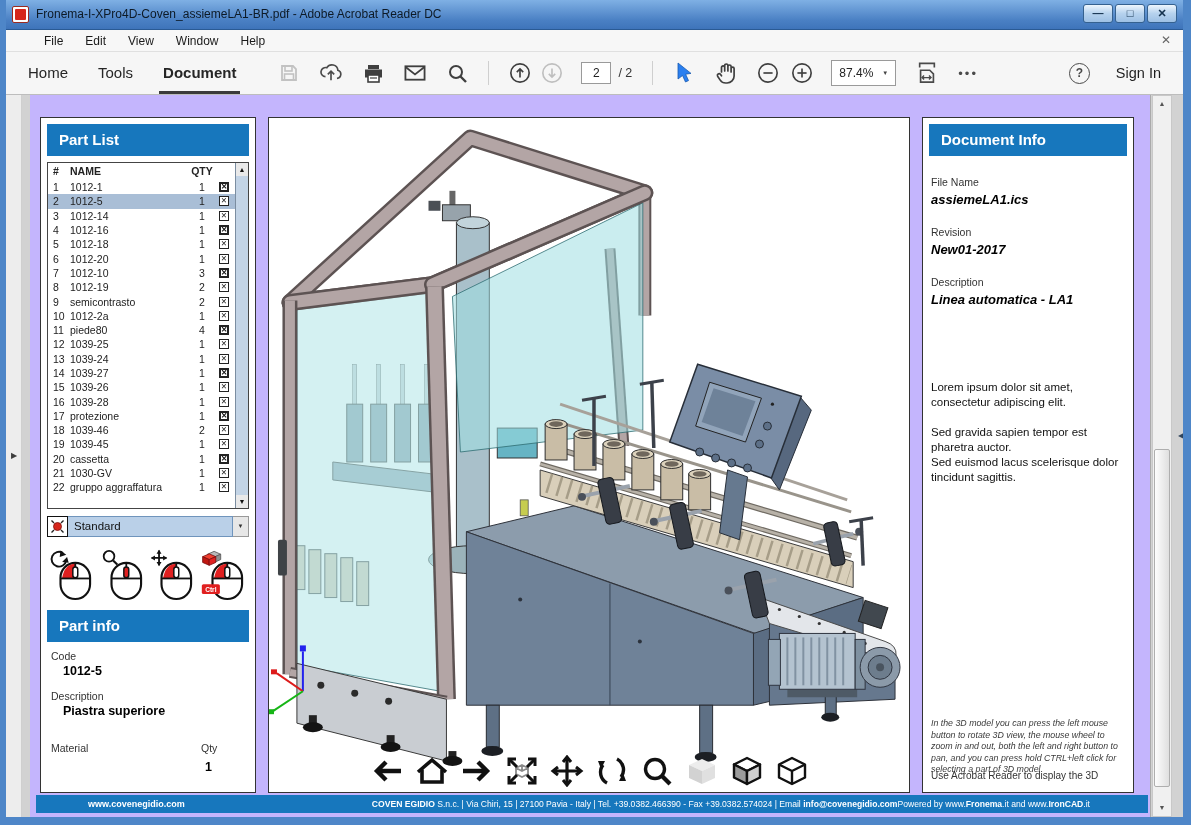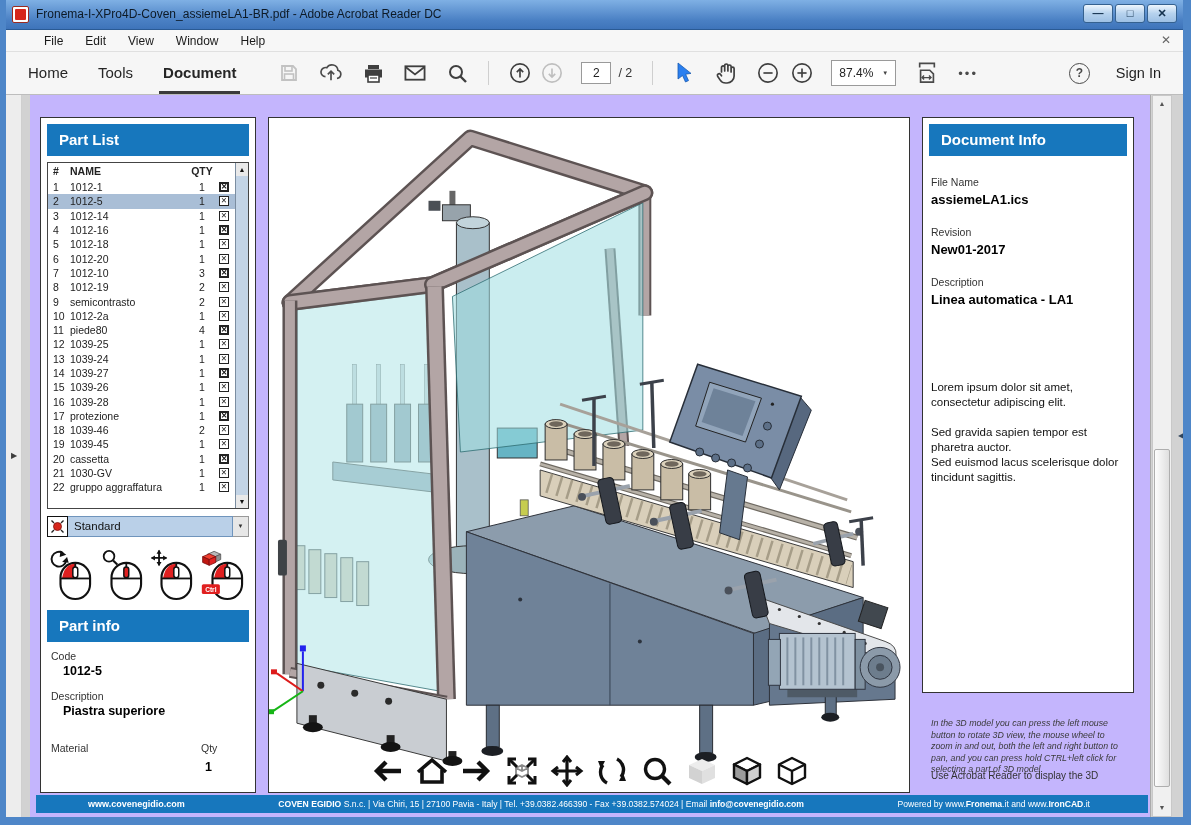--- a/index.html
+++ b/index.html
@@ -44,21 +44,21 @@
   
   .vscroll{position:absolute;left:1146px;top:0;width:20px;height:100%;background:#f0f0f0;border:1px solid #c8c8c8;}
   .vs-btn{position:absolute;left:0;width:18px;height:16px;background:#f0f0f0;text-align:center;font-size:7px;color:#555;line-height:16px;}
   .vs-up{top:0;} .vs-down{bottom:0;}
   .vs-thumb{position:absolute;left:1px;top:353px;width:16px;height:338px;background:linear-gradient(90deg,#fdfdfd,#dfdfdf);border:1px solid #aeaeae;border-radius:2px;}
   .panel-toggle-right{position:absolute;right:-7px;top:333px;width:12px;height:16px;font-size:8px;color:#30455c;line-height:16px;z-index:5;}
   
   .pbox{position:absolute;border:1px solid #333;background:#fff;}
   .box-left{left:10px;top:22px;width:216px;height:676px;}
   .box-center{left:238px;top:22px;width:642px;height:676px;}
-  .box-right{left:892px;top:22px;width:212px;height:576px;}
+  .box-right{left:892px;top:22px;width:212px;height:676px;}
   .hdr-blue{position:absolute;left:6px;right:6px;height:32px;background:#1777bd;color:#fff;font-weight:bold;line-height:32px;padding-left:12px;}
   
   .pl-table{position:absolute;left:6px;right:6px;top:44px;height:347px;border:1px solid #444;}
   .pl-head{position:absolute;left:0;right:13px;top:0;height:16px;display:flex;align-items:center;font-size:10.5px;font-weight:bold;color:#222;}
   .pl-body{position:absolute;left:0;right:13px;top:17px;bottom:0;}
   .plrow{display:flex;align-items:center;height:14.3px;font-size:10.5px;color:#222;}
   .plrow.sel{background:#a9bed6;}
   .c-num{width:20px;padding-left:5px;flex:none;}
   .c-name{flex:1;padding-left:2px;white-space:nowrap;overflow:hidden;}
   .c-qty{width:22px;text-align:center;flex:none;}
@@ -72,33 +72,33 @@
   .pl-sup{top:0;} .pl-sdn{bottom:0;}
   
   .combo{position:absolute;left:6px;right:6px;top:398px;height:21px;display:flex;align-items:stretch;}
   .combo-icon{width:21px;height:21px;flex:none;border:1.5px solid #111;background:#fff;display:flex;align-items:center;justify-content:center;}
   .combo-field{flex:1;background:#bad0e8;border:1px solid #6f94bc;border-left:none;font-size:11.5px;color:#111;line-height:19px;padding-left:6px;}
   .combo-btn{width:16px;flex:none;background:#e7e7e7;border:1px solid #999;border-left:none;font-size:6px;color:#333;text-align:center;line-height:19px;}
   .mice{position:absolute;left:8px;right:8px;top:426px;height:68px;display:flex;justify-content:space-between;align-items:flex-end;}
   
   .flabel{position:absolute;font-size:10.5px;color:#333;}
   .fvalue{position:absolute;font-size:12.5px;font-weight:bold;color:#000;}
-  .fvalue-lg{position:absolute;font-size:13px;font-weight:bold;color:#000;}
+  .fvalue-lg{position:absolute;font-size:13px;font-weight:bold;color:#000;font-style:italic;}
   .notes-text{position:absolute;left:8px;right:4px;top:262px;font-size:11.5px;color:#111;line-height:15px;}
   .notes-text p{margin:0;}
   .notes-text p.gap{margin-top:15px;}
   .hint-italic{position:absolute;left:8px;right:6px;top:600px;font-size:8.8px;font-style:italic;color:#3a3a3a;line-height:11.5px;}
   .hint-bold{position:absolute;left:8px;right:6px;top:652px;font-size:10px;font-weight:normal;color:#333;}
   
   .nav3d{position:absolute;left:0;right:0;bottom:5px;display:flex;justify-content:center;align-items:center;gap:11px;}
   .nav3d span{display:inline-flex;}
   
   .pdf-footer{position:absolute;left:6px;top:700px;width:1112px;height:18px;background:#1777bd;color:#fff;display:flex;align-items:center;}
   .pf-left{margin-left:52px;font-size:9px;font-weight:bold;}
-  .pf-center{flex:1;text-align:center;font-size:8.6px;}
+  .pf-center{flex:1;text-align:right;font-size:8.6px;}
   .pf-right{margin-right:58px;font-size:8.6px;}
   .pf-b{font-weight:bold;}
   .viewport3d{position:absolute;left:0;top:0;width:100%;height:100%;}
 </style>
 </head>
 <body>
 
 <div class="window">
 
   <div class="titlebar">

